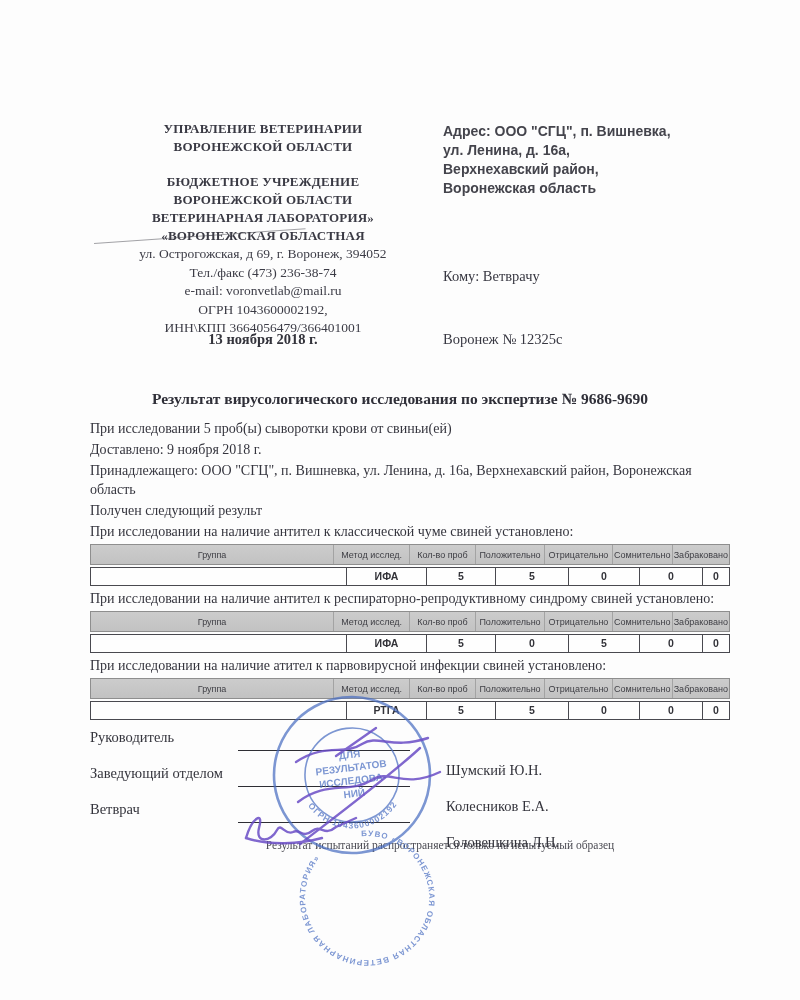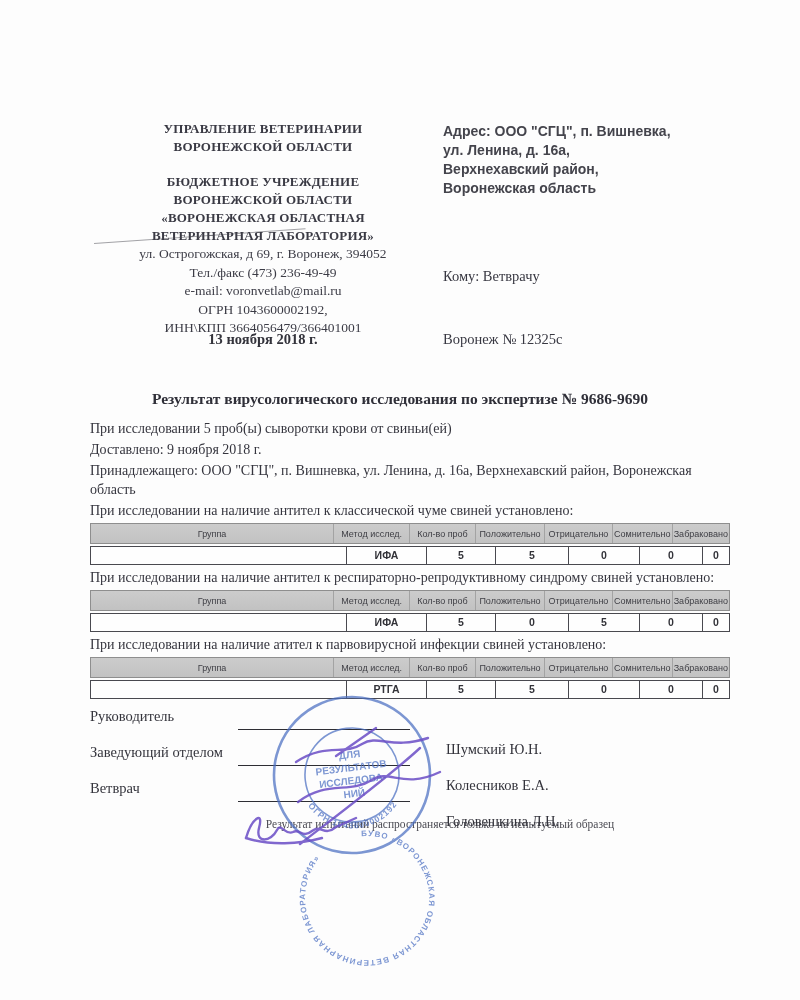--- a/index.html
+++ b/index.html
@@ -55,24 +55,24 @@
 <body>
 
 <div class="page">
 
   <div class="sender">
     <div class="hline">УПРАВЛЕНИЕ ВЕТЕРИНАРИИ</div>
     <div class="hline">ВОРОНЕЖСКОЙ ОБЛАСТИ</div>
     <div class="gap"></div>
     <div class="hline">БЮДЖЕТНОЕ УЧРЕЖДЕНИЕ</div>
     <div class="hline">ВОРОНЕЖСКОЙ ОБЛАСТИ</div>
+    <div class="hline">ВЕТЕРИНАРНАЯ ЛАБОРАТОРИЯ»</div>
     <div class="hline">«ВОРОНЕЖСКАЯ ОБЛАСТНАЯ</div>
-    <div class="hline">ВЕТЕРИНАРНАЯ ЛАБОРАТОРИЯ»</div>
     <div class="cline">ул. Острогожская, д 69, г. Воронеж, 394052</div>
-    <div class="cline">Тел./факс  (473) 236-49-49</div>
+    <div class="cline">Тел./факс  (473) 236-38-74</div>
     <div class="cline">e-mail: voronvetlab@mail.ru</div>
     <div class="cline">ОГРН 1043600002192,</div>
     <div class="cline">ИНН\КПП 3664056479/366401001</div>
   </div>
   <div class="artifact"></div>
   <div class="letter-date">13 ноября 2018 г.</div>
 
   <div class="recipient">
     <div class="aline">Адрес: ООО "СГЦ", п. Вишневка,</div>
     <div class="aline">ул. Ленина, д. 16а,</div>
@@ -81,20 +81,21 @@
   </div>
   <div class="recipient-to">Кому: Ветврачу</div>
   <div class="incoming">Воронеж № 12325с</div>
 
   <div class="doc-title">Результат вирусологического исследования по экспертизе № 9686-9690</div>
 
   <div class="main">
     <p>При исследовании 5 проб(ы) сыворотки крови от свиньи(ей)</p>
     <p>Доставлено: 9 ноября 2018 г.</p>
     <p>Принадлежащего: ООО "СГЦ", п. Вишневка, ул. Ленина, д. 16а, Верхнехавский район, Воронежская область</p>
+    <p>Получен следующий результ</p>
 
     <p>При исследовании на наличие антител к классической чуме свиней установлено:</p>
     <div class="vtable">
       <div class="thead">
         <div class="c c1">Группа</div>
         <div class="c c2">Метод исслед.</div>
         <div class="c c3">Кол-во проб</div>
         <div class="c c4">Положительно</div>
         <div class="c c5">Отрицательно</div>
         <div class="c c6">Сомнительно</div>

